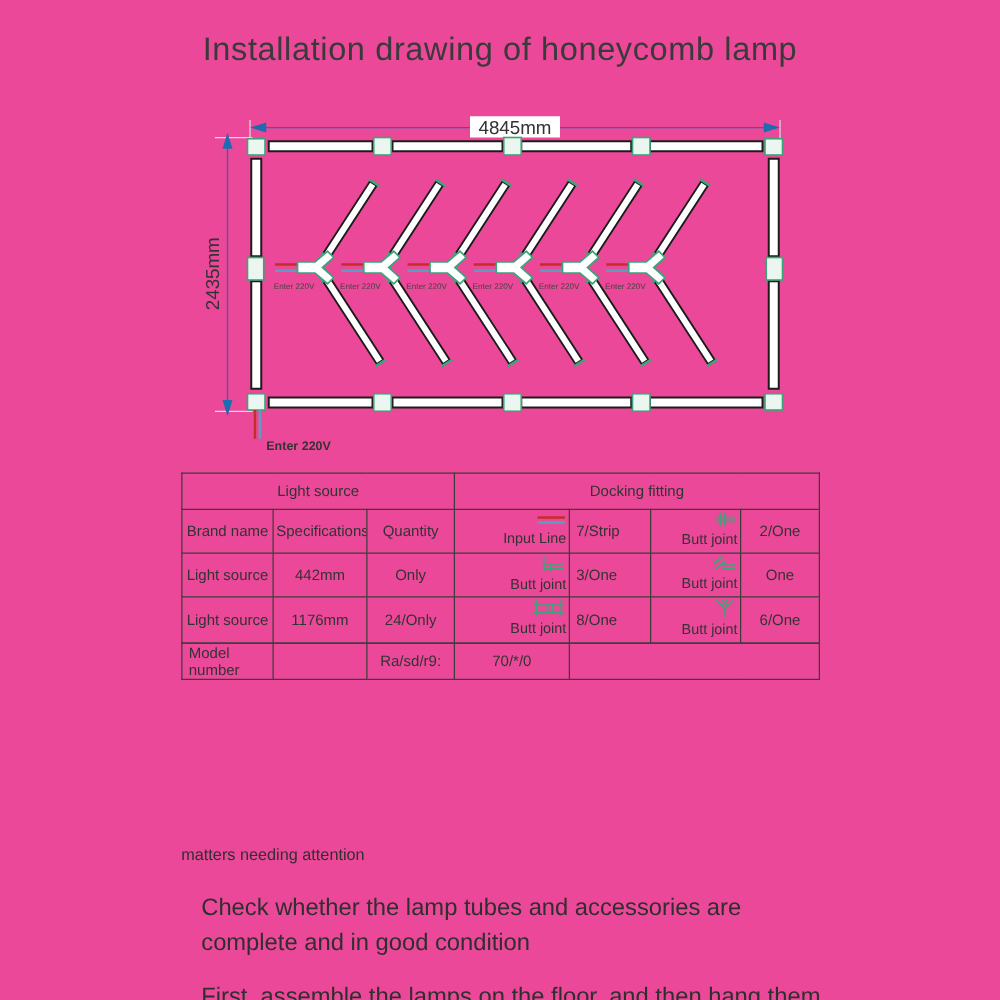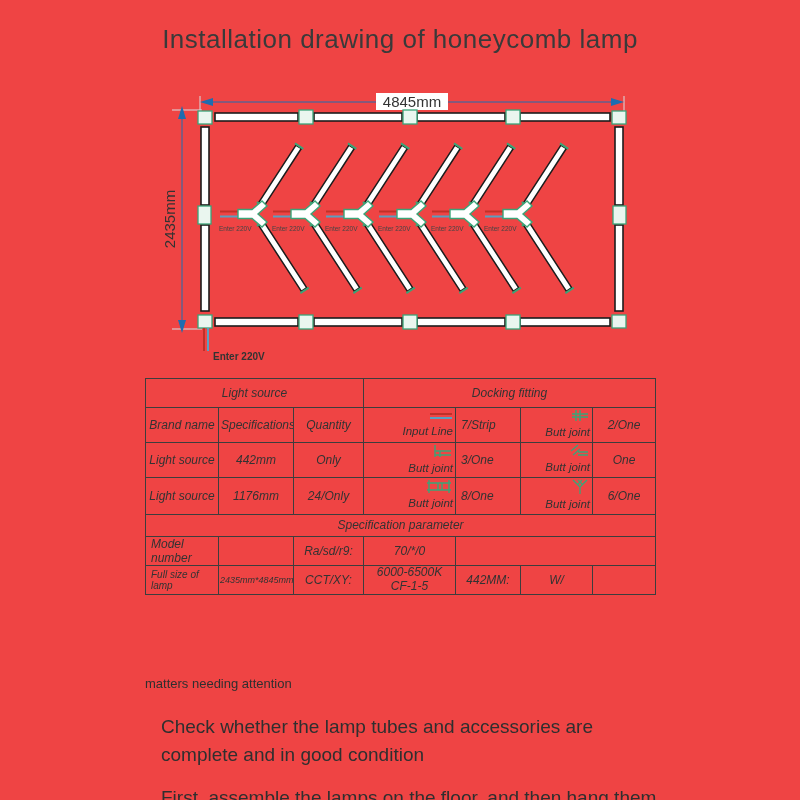--- a/index.html
+++ b/index.html
@@ -1,23 +1,23 @@
 <!DOCTYPE html>
 <html><head>
 <meta charset="utf-8">
 <style>
   html,body{margin:0;padding:0;background:#fff;}
-  #page{position:relative;width:800px;height:800px;background:#ef4444;overflow:hidden;
+  #page{position:relative;width:800px;height:800px;background:#ec4899;overflow:hidden;
         font-family:"Liberation Sans",sans-serif;color:#333;}
   #title{position:absolute;top:24px;left:0;width:800px;text-align:center;
          font-size:26px;color:#3a3a3a;letter-spacing:.5px;}
   #diagram-wrap{position:absolute;left:160px;top:92px;width:480px;height:285px;}
   
   #tables{position:absolute;left:145px;top:378px;width:512px;}
-  table{border-collapse:collapse;table-layout:fixed;width:511px;font-style:italic;}
+  table{border-collapse:collapse;table-layout:fixed;width:511px;}
   td{border:1px solid #3d3d3d;text-align:center;font-size:12px;color:#333;
      overflow:hidden;padding:0 2px;}
   tr.h29 td{height:28px;} tr.h30 td{height:29px;} tr.h22 td{height:21px;}
   td.left{text-align:left;padding-left:5px;}
   td.fit{padding-left:5px;}
   .fitcell{display:flex;align-items:flex-end;justify-content:flex-start;gap:3px;flex-direction:column;}
   .fitcell .lbl{font-size:11.5px;line-height:1;padding-bottom:3px;}
   .fitcell .ic{display:inline-block;line-height:0;padding-bottom:1px;}
   td.sm{font-size:9px;padding:0 1px;}
   td.sm10{font-size:10px;}
@@ -308,40 +308,27 @@
       <colgroup>
         <col style="width:73px">
           <col style="width:75px">
           <col style="width:70px">
         <col style="width:92px">
           <col style="width:65px">
           <col style="width:72px">
           <col style="width:63px">
       </colgroup>
       <tbody>
-          <tr class="h22">
-        <td colspan="7">Specification parameter</td>
-      </tr>
       <tr class="h29">
         <td class="left">Model number</td>
         <td></td>
         <td>Ra/sd/r9:</td>
         <td>70/*/0</td>
         <td colspan="3"></td>
       </tr>
-      <tr class="h29">
-        <td class="left sm10">Full size of lamp</td>
-        <td class="sm">2435mm*4845mm</td>
-        <td>CCT/XY:</td>
-        <td class="pre">6000-6500K
-CF-1-5</td>
-        <td>442MM:</td>
-        <td>W/</td>
-        <td></td>
-      </tr>
     </tbody>
       </table>
   </div>
 
   <div id="notes">
     <div class="small-head">matters needing attention</div>
     <p>Check whether the lamp tubes and accessories are complete and in good condition</p>
     <p>First, assemble the lamps on the floor, and then hang them on the ceiling</p>
   </div>
 

